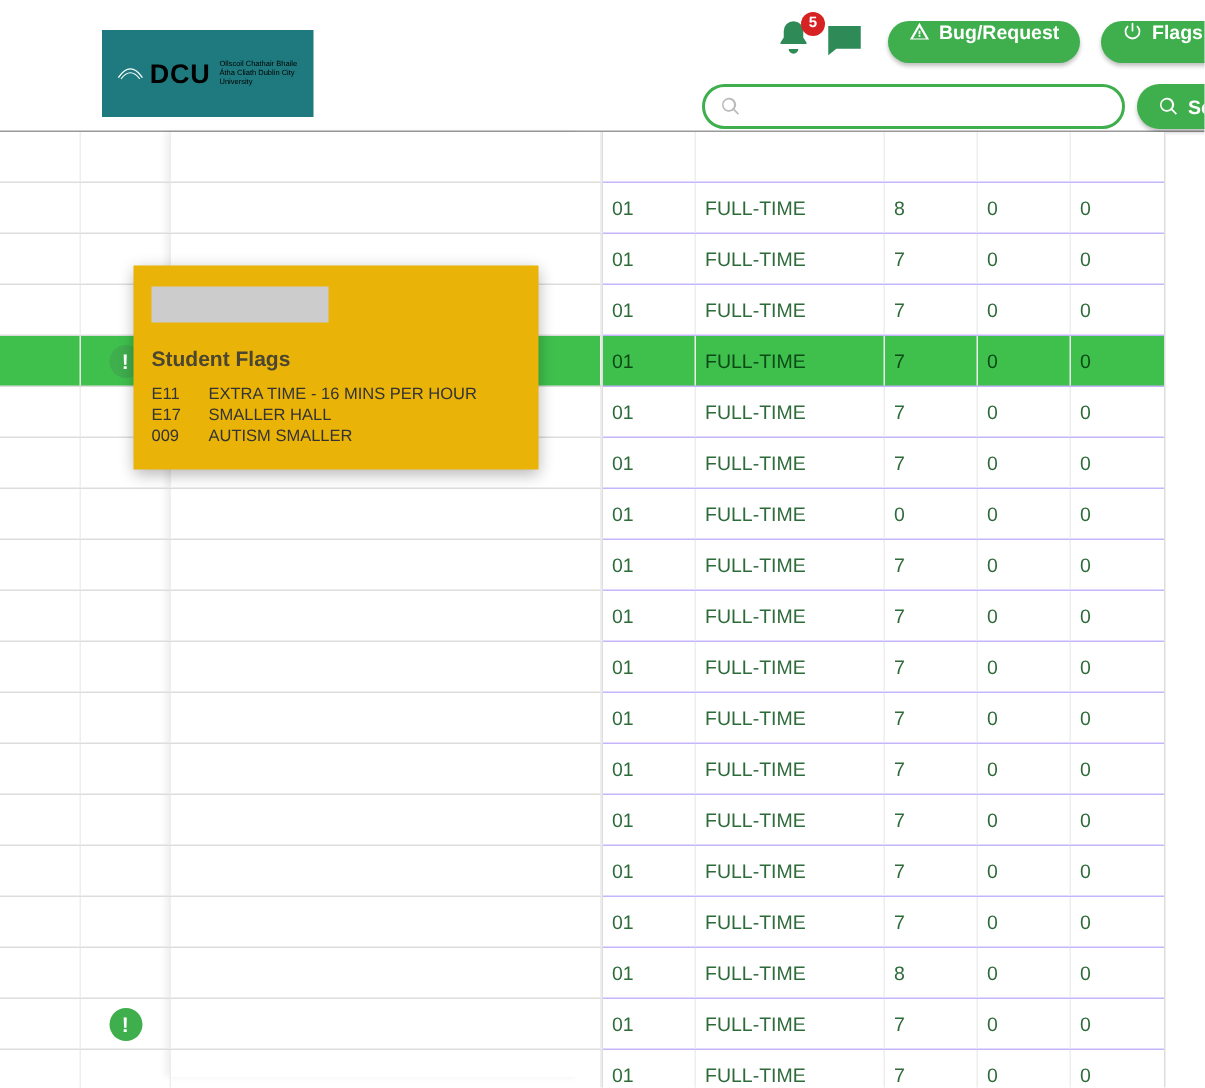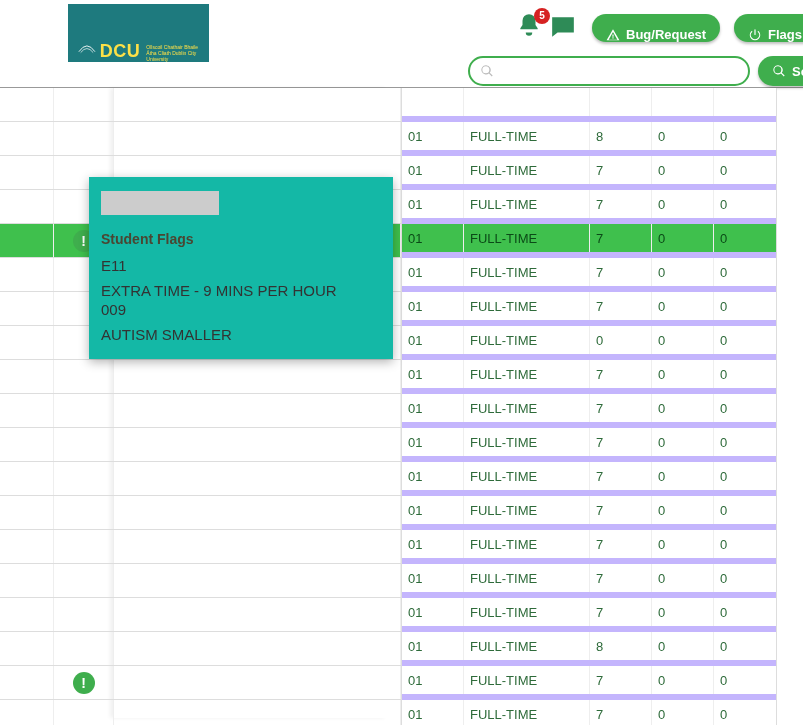--- a/index.html
+++ b/index.html
@@ -7,26 +7,26 @@
 
   
   .header {
     position: relative;
     height: 88px;
     border-bottom: 1px solid #999;
     background: #fff;
   }
   .logo {
     position: absolute;
-    top: 4px; left: 68px;
+    top: 20px; left: 68px;
     width: 141px; height: 58px;
     background: #1e7a7e;
-    display: flex; align-items: flex-end; justify-content: flex-start;
+    display: flex; align-items: center; justify-content: flex-start;
     padding-left: 10px;
-    color: #fde047;
+    color: #000000;
   }
   .logo svg { width: 36px; height: 26px; }
   .logo .logo-text { font-size: 18px; font-weight: bold; margin-left: 4px; letter-spacing:.5px;}
   .logo .logo-sub  { font-size: 5px; line-height: 6px; margin-left: 6px; }
 
   .bell {
     position: absolute; top: 12px; left: 516px;
     width: 26px; height: 28px; color: #2e8b57;
   }
   .bell-badge {
@@ -38,21 +38,21 @@
   }
   .chat {
     position: absolute; top: 14px; left: 550px;
     width: 26px; height: 24px; color: #2e8b57;
   }
 
   .btn {
     position: absolute; top: 14px;
     height: 28px; border-radius: 14px;
     background: #3fae4d; color: #fff;
-    display: flex; align-items: flex-end; gap: 6px;
+    display: flex; align-items: flex-start; gap: 6px;
     padding: 0 14px; font-size: 13px; font-weight: bold;
     box-shadow: 0 2px 3px rgba(0,0,0,.25);
     white-space: nowrap;
     border: none;
   }
   .btn-bug    { left: 592px; }
   .btn-logout { left: 734px; }
   .btn svg { width: 14px; height: 14px; }
 
   .search-wrap {
@@ -85,21 +85,21 @@
   .rtable {
     position: absolute; top: 0; left: 401px; width: 376px;
     border-right: 1px solid #ddd;
     border-left: 1px solid #ddd;
     background:#fff;
   }
   .rtable .row {
     display: grid;
     grid-template-columns: 62px 126px 62px 62px 62px;
     height: 34px; align-items: center;
-    border-bottom: 6px solid #c4b5fd;
+    border-bottom: 1px solid #c4b5fd;
     font-size: 13px; color: #2e6b3a;
   }
   .rtable .row > div { padding-left: 6px; border-right: 1px solid #eee; height:100%; display:flex; align-items:center;}
   .rtable .row > div:last-child{border-right:none;}
   .rtable .row.sel { background: #3fc04d; color: #0b4a17; }
 
   
   .rtable .row.cut > div { color: #bbb; font-size: 11px;}
 
   
@@ -118,29 +118,29 @@
     background:#3fae4d; position:relative;
     display:flex;align-items:center;justify-content:center;
     color:#fff;font-weight:bold;font-size:14px;
   }
   .flag-dot::after{content:"!";}
   .ltable .flag-cell{display:flex;align-items:center;justify-content:center;}
 
   
   .tooltip{
     position:absolute; top:89px; left:89px;
-    width:304px; background:#14b8a6;
+    width:270px; background:#eab308;
     box-shadow:0 3px 10px rgba(0,0,0,.3);
     padding:14px 12px 14px 12px;
     font-size:13px; color:#333;
     z-index:50;
   }
   .tooltip .bar{ width:118px;height:24px;background:#ccc;margin-bottom:16px;}
   .tooltip h4{font-size:14px;font-weight:bold;color:#4a4632;margin-bottom:10px;}
-  .tooltip .fl{display:flex;gap:8px;margin:2px 0;font-size:15px;flex-direction:column;}
+  .tooltip .fl{display:flex;gap:8px;margin:2px 0;font-size:11px;}
   .tooltip .fl .code{width:30px;}
 
   
   .left-shadow{
     position:absolute; top:0; left:113px; width:274px; height:630px;
     box-shadow:-3px 0 4px rgba(0,0,0,.06);
   }
 </style>
 </head>
 <body>
@@ -440,21 +440,25 @@
         <div>0</div>
       </div>
     </div>
 
   <div class="tooltip">
     <div class="bar"></div>
     <h4>Student Flags</h4>
     <div id="flag-list">
         <div class="fl">
           <span class="code">E11</span>
-          <span>EXTRA TIME - 9 MINS PER HOUR</span>
+          <span>EXTRA TIME - 16 MINS PER HOUR</span>
+        </div>
+        <div class="fl">
+          <span class="code">E17</span>
+          <span>SMALLER HALL</span>
         </div>
         <div class="fl">
           <span class="code">009</span>
           <span>AUTISM SMALLER</span>
         </div>
       </div>
   </div>
 
 </div>
 

